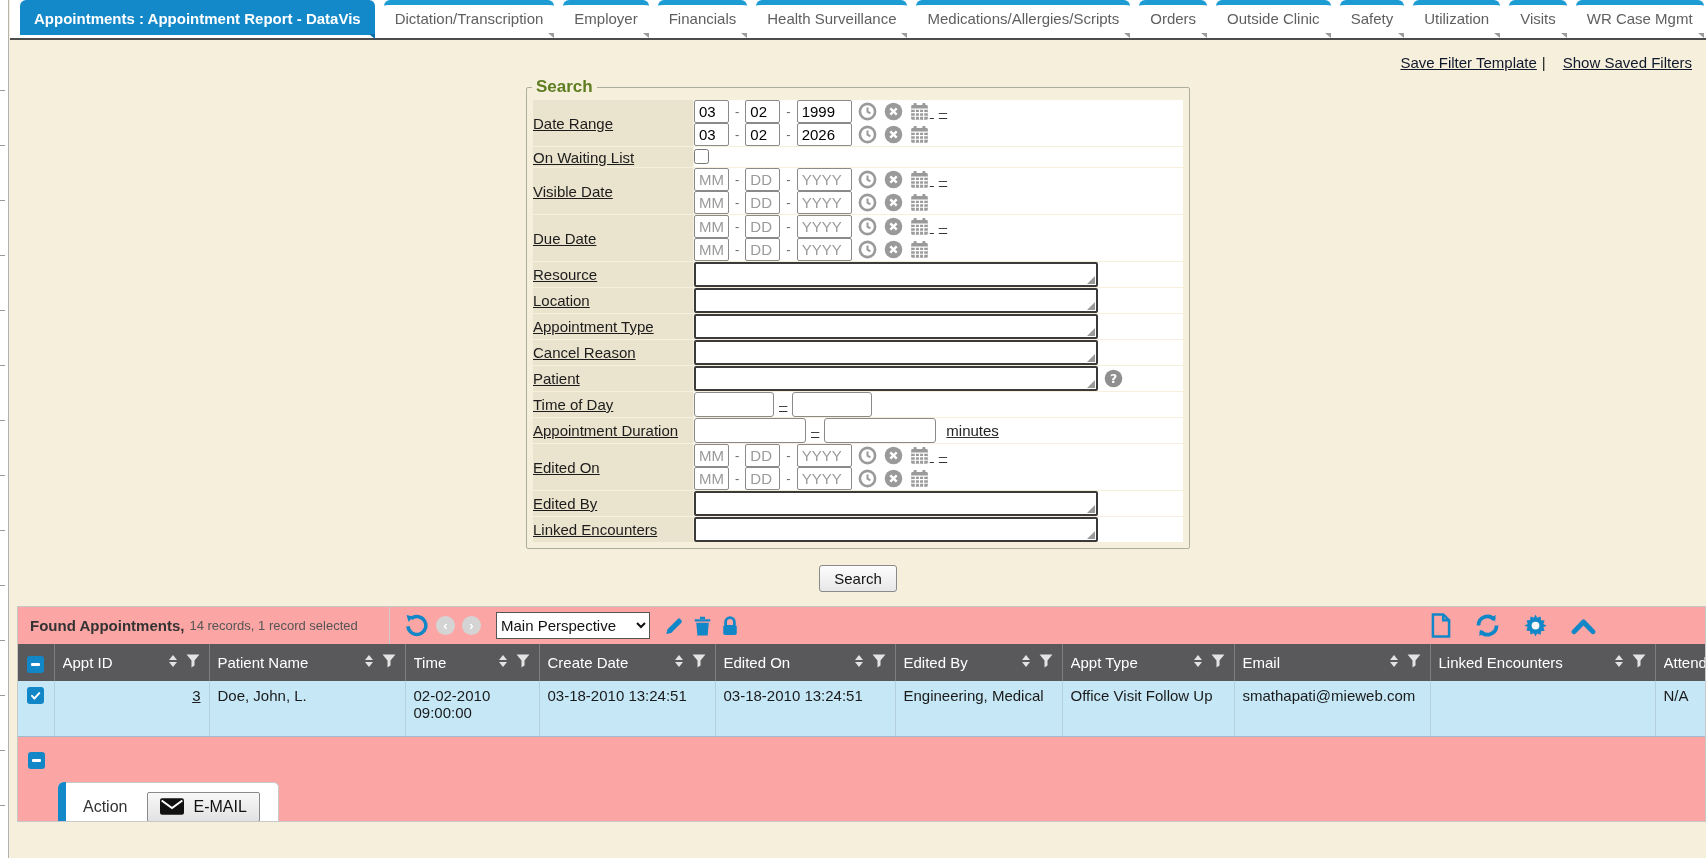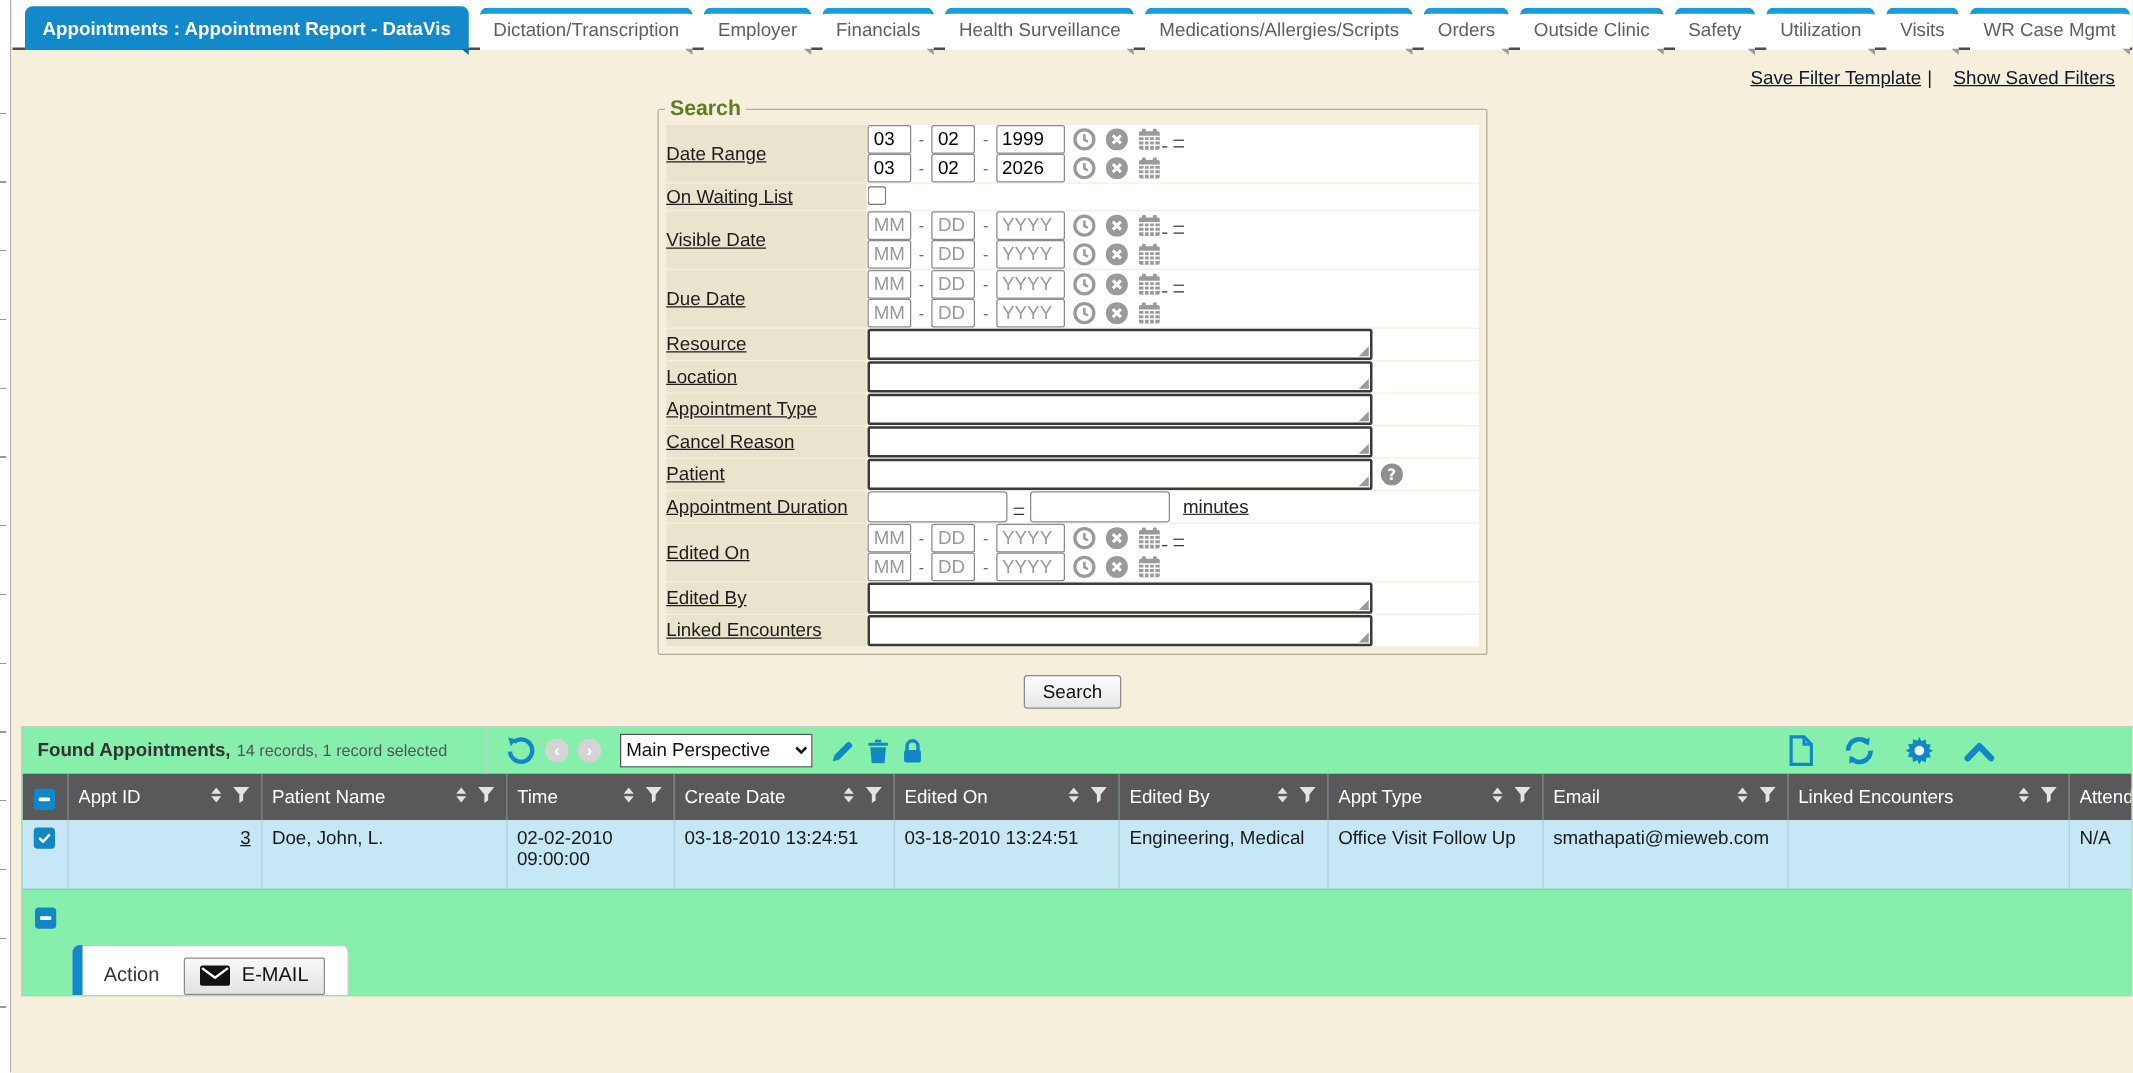--- a/index.html
+++ b/index.html
@@ -6,21 +6,21 @@
   html,body { margin:0; padding:0; width:1706px; height:858px; overflow:hidden;
     font-family:"Liberation Sans", sans-serif; background:#f6efdc; }
   
   .ruler { position:fixed; left:0; top:0; bottom:0; width:9px; background:#fff;
     border-right:1px solid #b3b3b3; z-index:50; }
   .ruler::after { content:""; position:absolute; left:0; top:36px; bottom:0; width:5px;
     background:repeating-linear-gradient(to bottom, transparent 0 54px, #9a9a9a 54px 55px); }
   .page { margin-left:10px; }
 
   
-  .tabbar { background:#fff; height:40px; display:flex; align-items:flex-end; gap:9px;
+  .tabbar { background:#fff; height:40px; display:flex; align-items:flex-start; gap:9px;
     padding-left:10px; border-bottom:2px solid #4c4c4c; white-space:nowrap; }
   .tab { position:relative; background:#fff; color:#5f5f5f; font-size:15px;
     padding:5px 11px 7px; border-top:5px solid #1d9cd4; border-radius:6px 6px 0 0;
     margin-bottom:-2px; cursor:pointer; flex:0 0 auto; }
   .tab::after { content:""; position:absolute; right:0; bottom:-4px;
     border-top:5px solid #9b9b9b; border-left:6px solid transparent; }
   .tab.active { background:#1389ca; color:#fff; font-weight:bold; border-top:none;
     padding:10px 14px 8px; }
   .tab.active::after { border-top-color:#0e6fa8; }
 
@@ -53,21 +53,21 @@
   .tin { width:80px; height:25px; border:1px solid #8a8a8a; border-radius:3px; font-size:15px; padding:2px 5px; }
   .dur { width:112px; height:25px; border:1px solid #8a8a8a; border-radius:3px; font-size:15px; padding:2px 5px; }
   .units { margin-left:10px; color:#222; }
   .cbx { width:15px; height:15px; margin:2px 0; }
   .helpic { margin-left:6px; vertical-align:middle; }
   .search-btn { display:block; margin:16px auto 0; font-size:15px; color:#111;
     padding:4px 14px; background:linear-gradient(#fdfdfd,#e7e7e7); border:1px solid #8a8a8a;
     border-radius:3px; cursor:pointer; font-family:inherit; }
 
   
-  .panel { margin:14px 0 0 7px; width:1689px; background:#86efac;
+  .panel { margin:14px 0 0 7px; width:1689px; background:#fca5a5;
     border:1px solid #c8c8c8; height:216px; position:relative; overflow:hidden; }
   .toolbar { display:flex; align-items:center; height:37px; position:relative; }
   .tb-title { display:flex; align-items:baseline; padding:0 12px; border-right:1px solid #ccc;
     height:100%; align-items:center; width:372px; flex:0 0 auto; }
   .tb-title b { font-size:15px; color:#333; }
   .tb-title span { font-size:13px; color:#555; margin-left:5px; }
   .tools { display:flex; align-items:center; gap:7px; padding-left:14px; }
   .circbtn { width:19px; height:19px; border-radius:50%; background:#d4d4d4; color:#fff;
     font-weight:bold; font-size:13px; display:inline-flex; align-items:center;
     justify-content:center; cursor:pointer; line-height:1; }
@@ -355,20 +355,24 @@
         <tr>
           <td class="lbl">Patient</td>
           <td class="inp"><span class="wide" role="textbox"></span><span class="ic helpic">
                   <svg width="19" height="19" viewBox="0 0 16 16">
                     <circle cx="8" cy="8" r="7.4" fill="#8f8f8f"></circle>
                     <text x="8" y="11.6" text-anchor="middle" font-size="10.5" font-weight="bold" fill="#fff" font-family="DejaVu Sans, sans-serif">?</text>
                   </svg>
                 </span></td>
         </tr>
         <tr>
+          <td class="lbl">Time of Day</td>
+          <td class="inp"><input class="tin" style=""><span class="rsep">–</span><input class="tin" style=""></td>
+        </tr>
+        <tr>
           <td class="lbl">Appointment Duration</td>
           <td class="inp"><input class="dur" style=""><span class="rsep">–</span><input class="dur" style=""><span class="units">minutes</span></td>
         </tr>
         <tr>
           <td class="lbl">Edited On</td>
           <td class="inp">
             <span class="dgrp">
               <input class="din" placeholder="MM" style="">
               <span class="ssep">-</span>
               <input class="din" placeholder="DD" style="">

